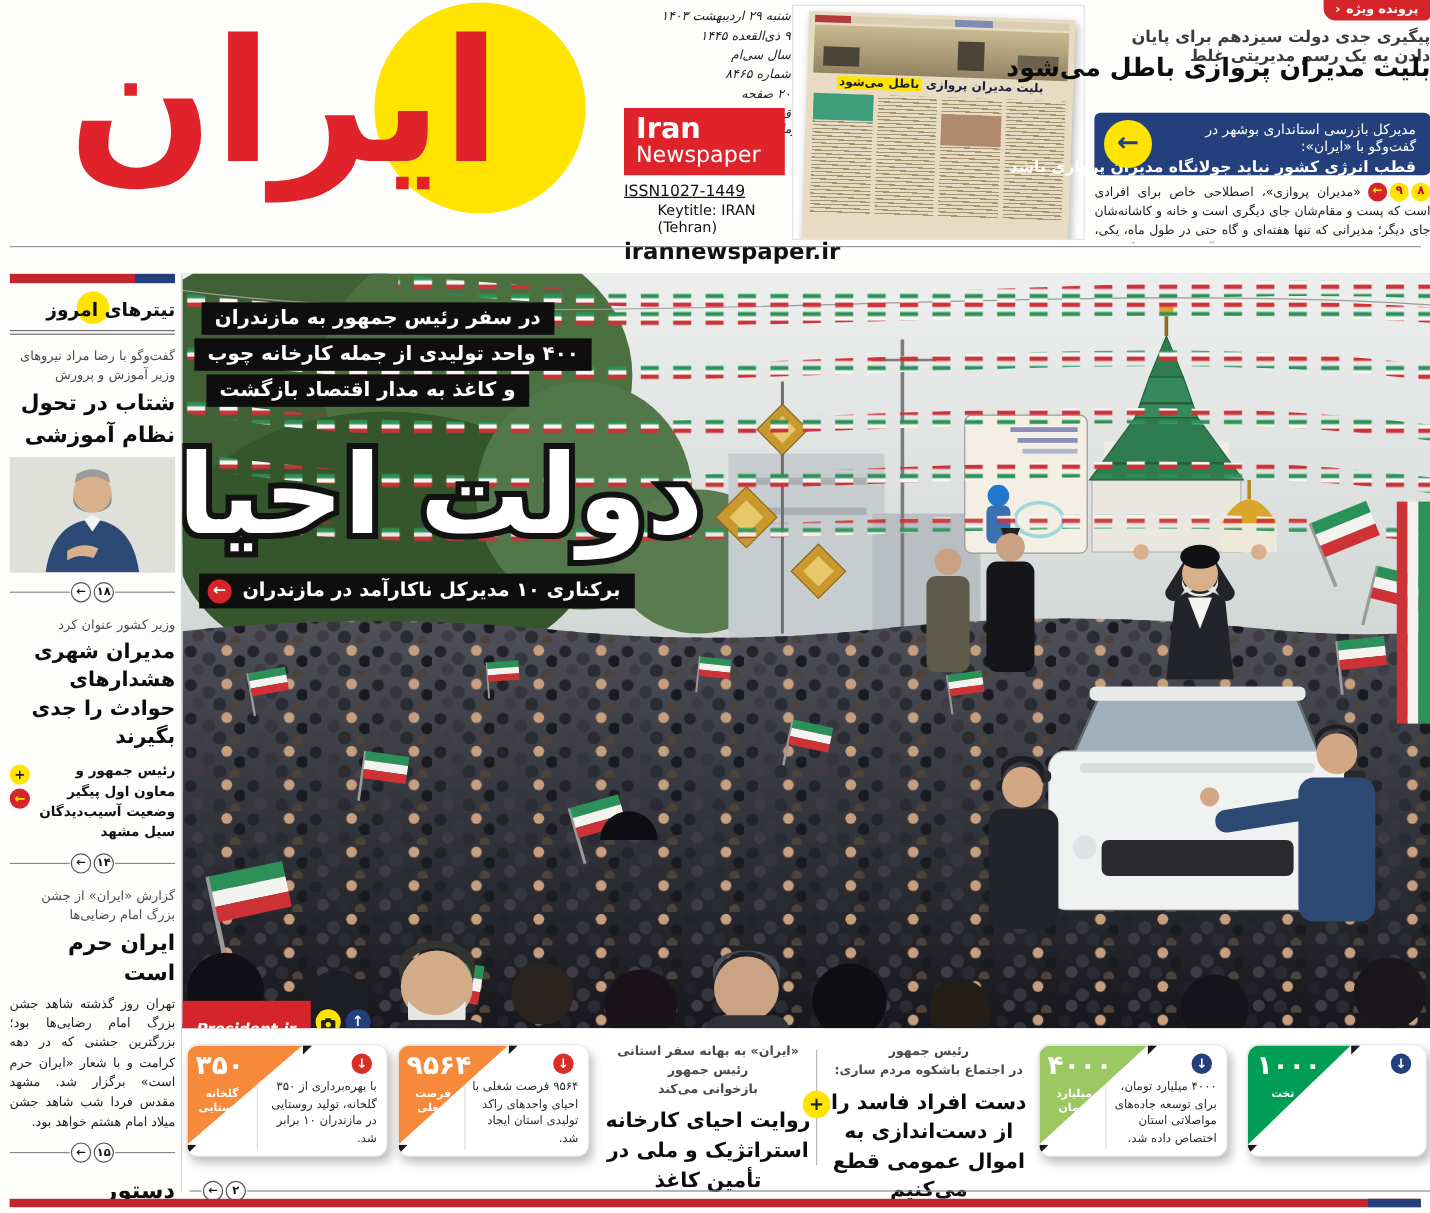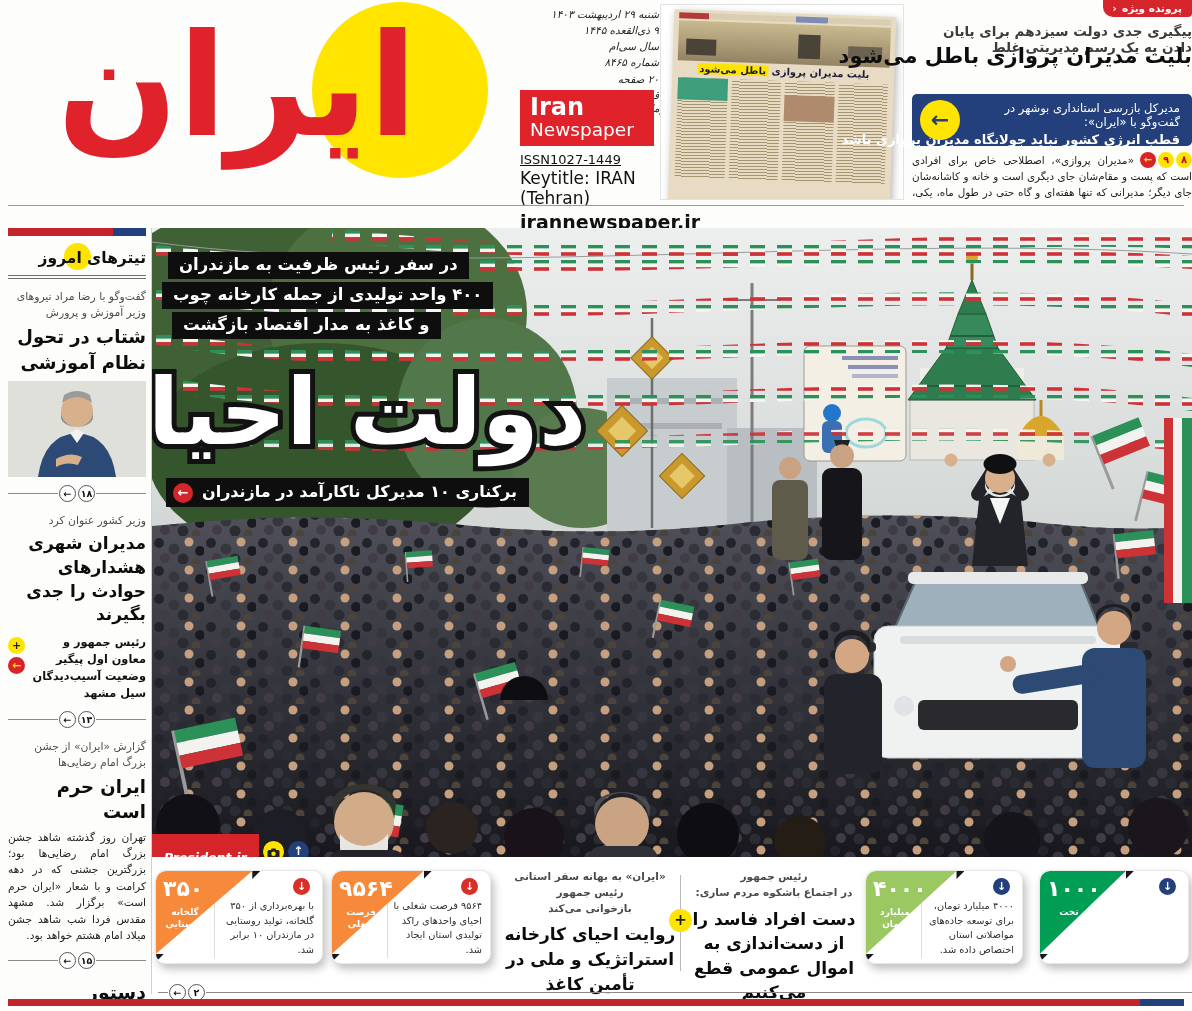--- a/index.html
+++ b/index.html
@@ -11,21 +11,21 @@
   .logo-text { position:absolute; left:0; top:-14px; width:474px; height:200px; direction:rtl; text-align:center;
                font-size:142px; font-weight:900; color:#e0232a; line-height:200px; letter-spacing:-4px; z-index:2; }
   .dateline { position:absolute; left:520px; top:8px; width:148px; list-style:none; direction:rtl;font-style:italic; }
   .dateline li { font-size:10.5px; color:#222; text-align:right; margin-bottom:3px; line-height:1.25; }
   .dateline li::before { content:""; display:inline-block; width:4px; height:4px; border-radius:50%; background:#b11f24; margin-left:5px; vertical-align:2px; }
   .iran-box { position:absolute; left:520px; top:90px; width:134px; height:56px; background:#e0232a; color:#fff; padding:5px 10px; }
   .iran-box .l1 { font-size:24px; font-weight:900; line-height:1; }
   .iran-box .l2 { font-size:18.5px; font-weight:400; line-height:1.15; }
   .issn-block { position:absolute; left:520px; top:152px; width:160px; color:#111; }
   .issn-block .i1 { font-size:13px;text-decoration:underline; }
-  .issn-block .i2 { font-size:17px; margin-top:1px; }
+  .issn-block .i2 { font-size:12px; margin-top:1px;margin-left:28px; }
   .issn-block .i3 { font-size:19px; font-weight:900; margin-top:3px; }
 
   
   .thumb { position:absolute; left:660px; top:4px; width:244px; height:196px; background:#fff; border:1px solid #e2e2e2; overflow:hidden; }
   .thumb-page { position:absolute; left:10px; top:8px; width:222px; height:196px; background:#e7dcc3; transform:rotate(2deg); box-shadow:2px 3px 8px rgba(0,0,0,.3); }
   .tp-top { height:6px; margin:3px 5px 2px; background:linear-gradient(90deg,#b23a3a 0 14%,#d9cdb2 14% 55%,#7d8bb5 55% 70%,#d9cdb2 70%); }
   .tp-photo { height:40px; margin:2px 5px; background:linear-gradient(#c9b98f,#948363); position:relative; }
   .tp-photo i { position:absolute; display:block; background:#4a4438; }
   .tp-head { margin:2px 5px 1px; font-size:10px; font-weight:900; direction:rtl; text-align:center; color:#1b1b3a; line-height:1.2; }
   .tp-head .hl { background:#ffe400; padding:0 2px; }
@@ -426,21 +426,21 @@
         <circle cx="470" cy="596" r="27" fill="#caa383"></circle>
           <path d="M443,592 a27 27 0 0 1 54 0 l1,-12 a28 16 0 0 0 -56 0 Z" fill="#4a4a52"></path>
         <rect x="436" y="618" width="70" height="32" rx="14" fill="#303038"></rect>
         <circle cx="556" cy="606" r="31" fill="#0e0e12"></circle>
         <circle cx="648" cy="614" r="26" fill="#241d16"></circle>
         <circle cx="860" cy="612" r="28" fill="#14141a"></circle>
         <circle cx="1006" cy="600" r="30" fill="#1a161c"></circle>
       </g>
     </svg>
 
-    <div class="kbox k1">در سفر رئیس ظرفیت به مازندران</div>
+    <div class="kbox k1">در سفر رئیس جمهور به مازندران</div>
     <div class="kbox k2">۴۰۰ واحد تولیدی از جمله کارخانه چوب</div>
     <div class="kbox k3">و کاغذ به مدار اقتصاد بازگشت</div>
 
     <svg class="lead-h-svg">
       <text x="215" y="108" text-anchor="middle" font-family="DejaVu Sans, sans-serif" font-size="92" font-weight="900" fill="#ffffff" stroke="#121212" stroke-width="10" paint-order="stroke">دولت احیا</text>
     </svg>
 
     <div class="lead-sub">
       <span>برکناری ۱۰ مدیرکل ناکارآمد در مازندران</span>
       <span class="ls-circle">←</span>

